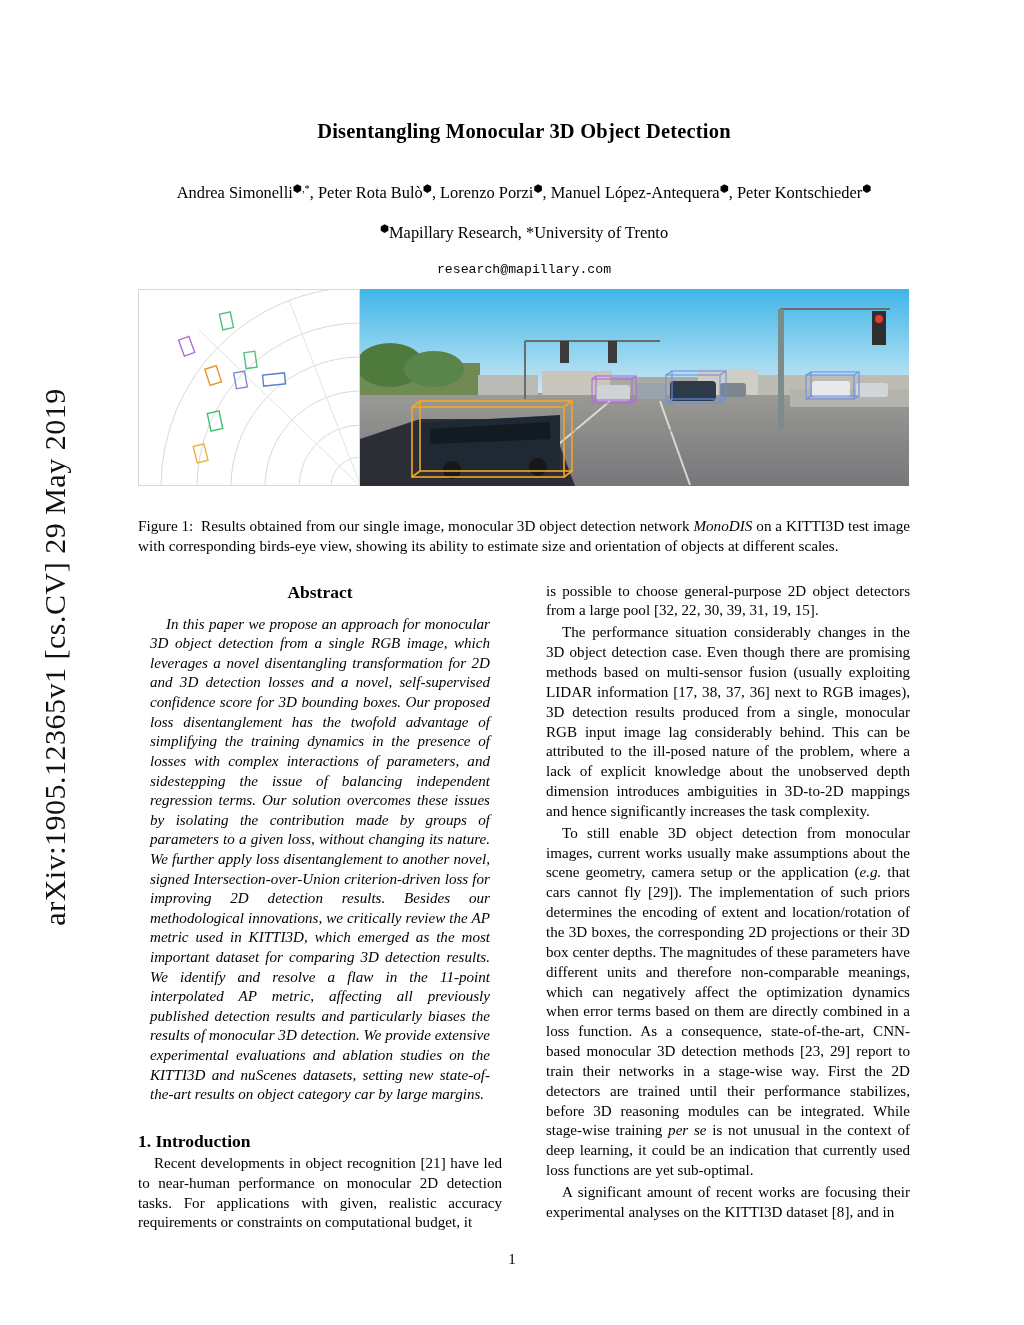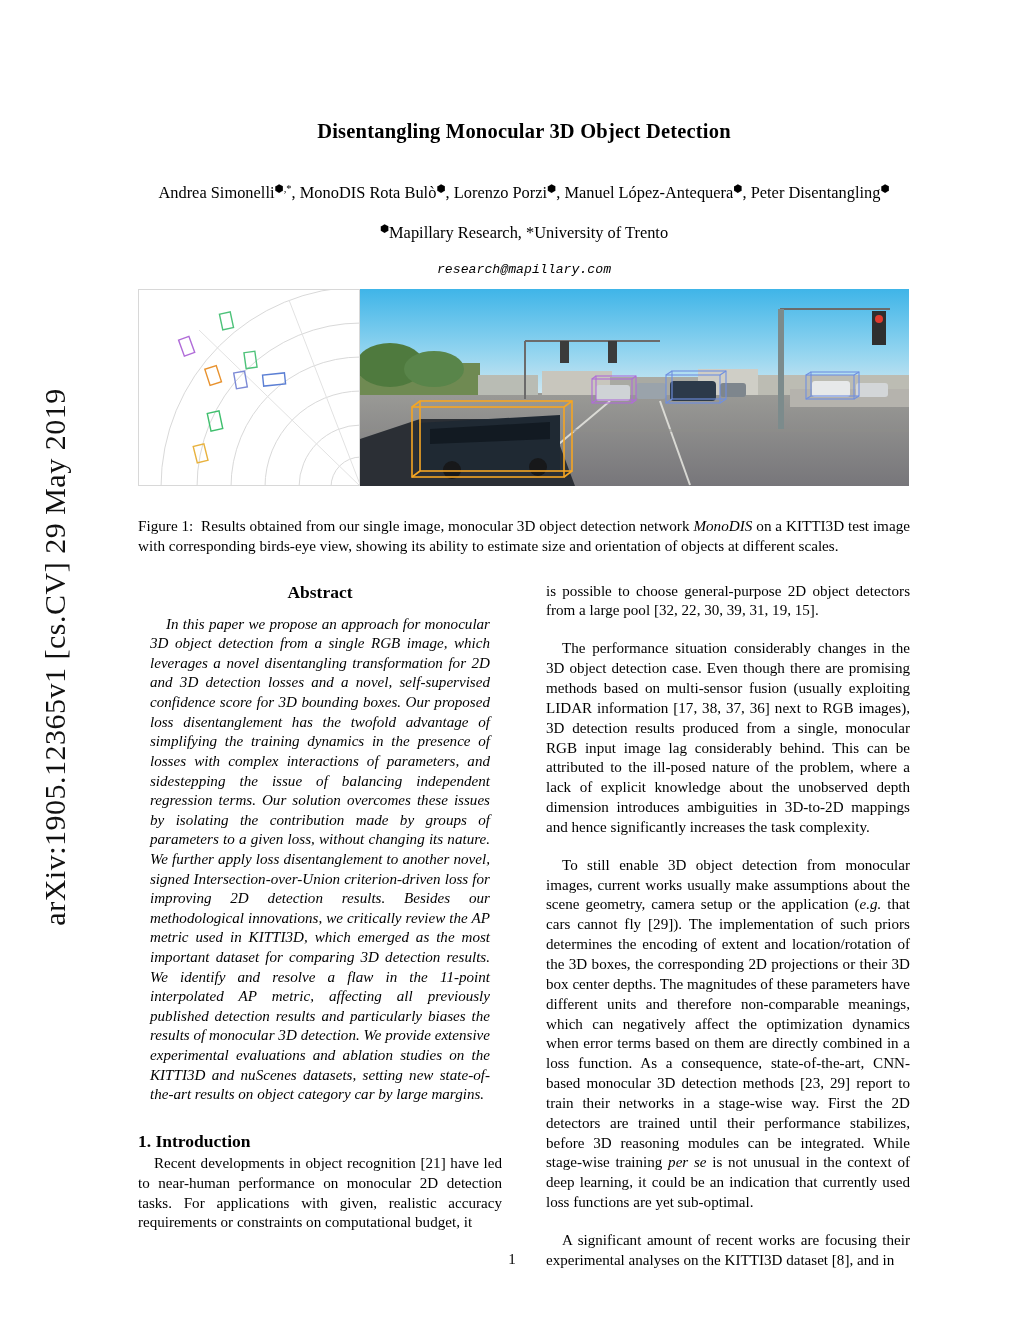--- a/index.html
+++ b/index.html
@@ -59,21 +59,20 @@
     text-align: center;
     font-size: 16.4px;
     line-height: 1.45;
     margin: 16px;
   }
   .email {
     text-align: center;
     font-family: "Liberation Mono", monospace;
     font-size: 13.2px;
     margin: 8px 0 12px 0;
-    font-style: italic;
   }
   .sup {
     font-size: 10.5px;
     vertical-align: super;
   }
   
   .figure {
     width: 772px;
     height: 197px;
     display: flex;
@@ -126,21 +125,21 @@
     margin: 12px;
     text-indent: 16px;
   }
   .body p {
     font-size: 15.1px;
     line-height: 1.315;
     text-align: justify;
     margin: 0 0 0 0;
     text-indent: 16px;
   }
-  .body p + p { margin-top: 18px; }
+  .body p + p { margin-top: 2px; }
   .intro-head {
     font-size: 17.5px;
     font-weight: bold;
     margin: 26px 0 2px 0;
   }
   .cite { color: #000000; }
   em { font-style: italic; }
   .pageno {
     position: absolute;
     left: 0; right: 0;
@@ -154,21 +153,21 @@
 
 <div class="page">
 
   <div class="arxiv-stamp">arXiv:1905.12365v1  [cs.CV]  29 May 2019</div>
 
   <div class="content">
 
     <div class="title">Disentangling Monocular 3D Object Detection</div>
 
     <div class="authors">
-      <span><span>Andrea Simonelli</span><span class="sup">⬢,*</span></span>, <span><span>MonoDIS Rota Bulò</span><span class="sup">⬢</span></span>, <span><span>Lorenzo Porzi</span><span class="sup">⬢</span></span>, <span><span>Manuel López-Antequera</span><span class="sup">⬢</span></span>, <span><span>Peter Disentangling</span><span class="sup">⬢</span></span>
+      <span><span>Andrea Simonelli</span><span class="sup">⬢,*</span></span>, <span><span>Peter Rota Bulò</span><span class="sup">⬢</span></span>, <span><span>Lorenzo Porzi</span><span class="sup">⬢</span></span>, <span><span>Manuel López-Antequera</span><span class="sup">⬢</span></span>, <span><span>Peter Kontschieder</span><span class="sup">⬢</span></span>
     </div>
     <div class="affil"><span class="sup">⬢</span><span>Mapillary Research, *University of Trento</span></div>
 
     <div class="email">research@mapillary.com</div>
 
     <div class="figure">
 
       <div class="bev">
         <svg width="222" height="197" viewBox="0 0 222 197">
           <rect x="0" y="0" width="222" height="197" fill="#ffffff"></rect>

